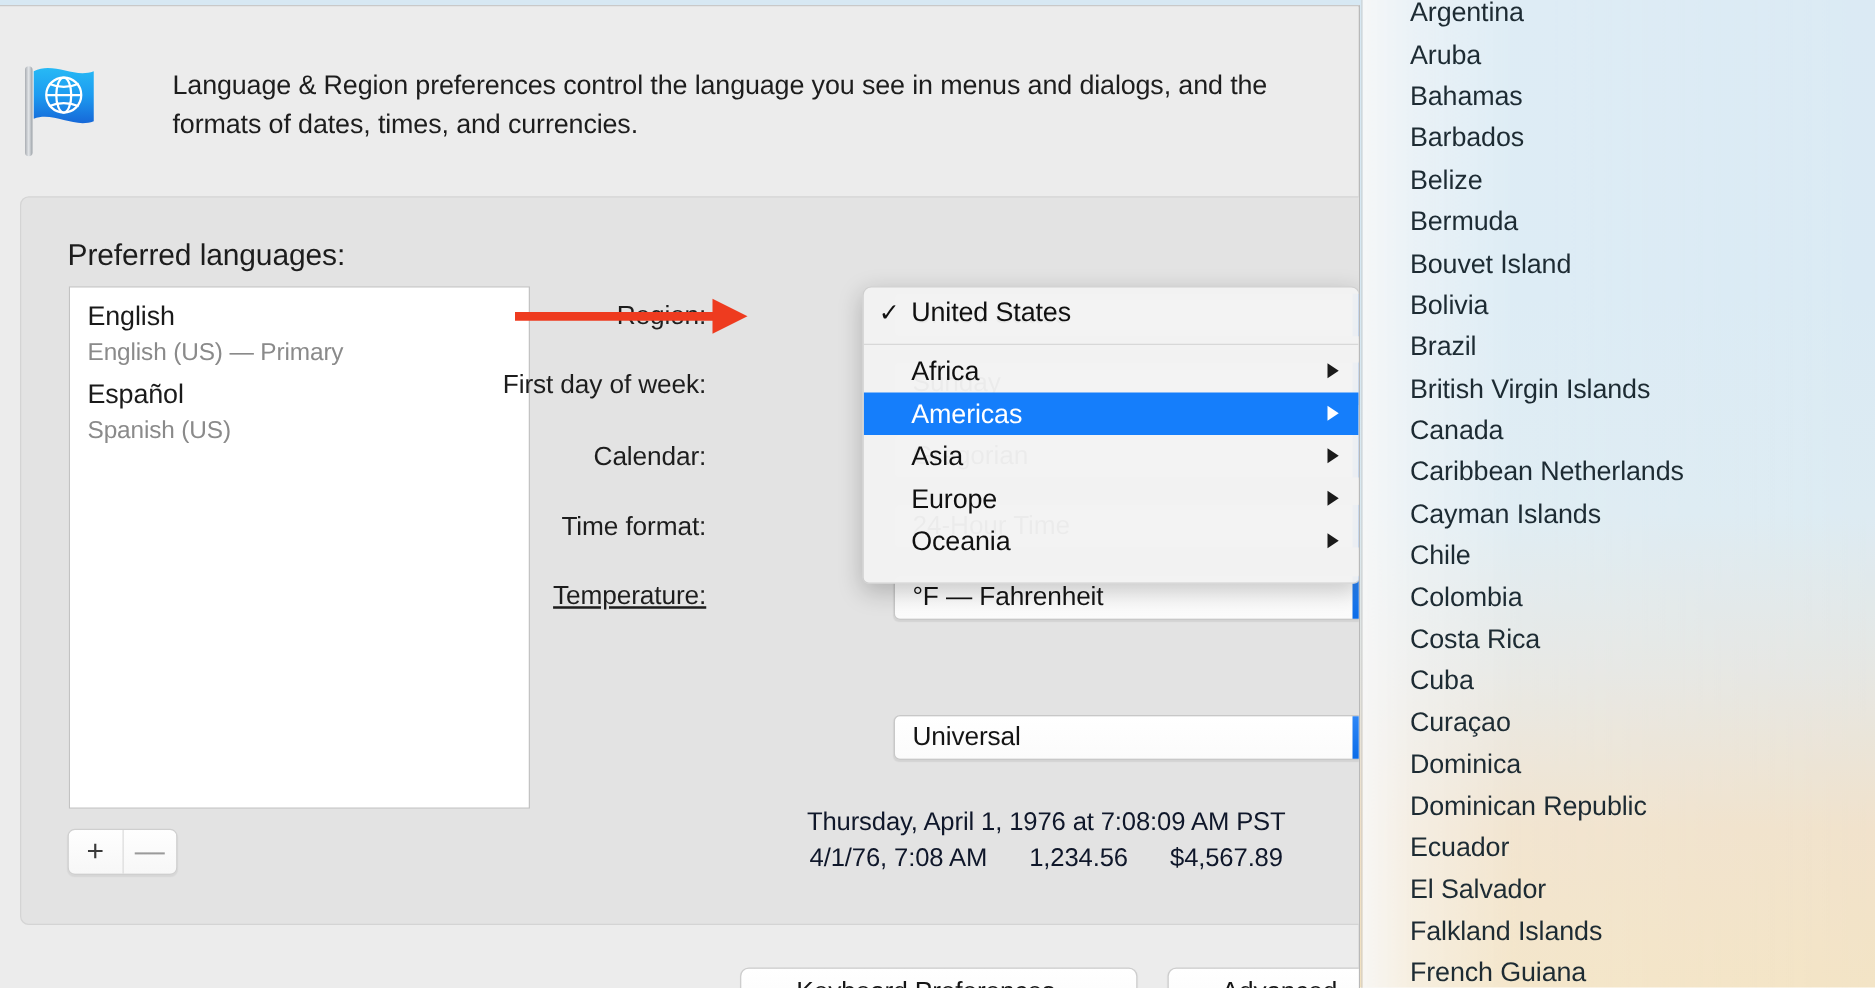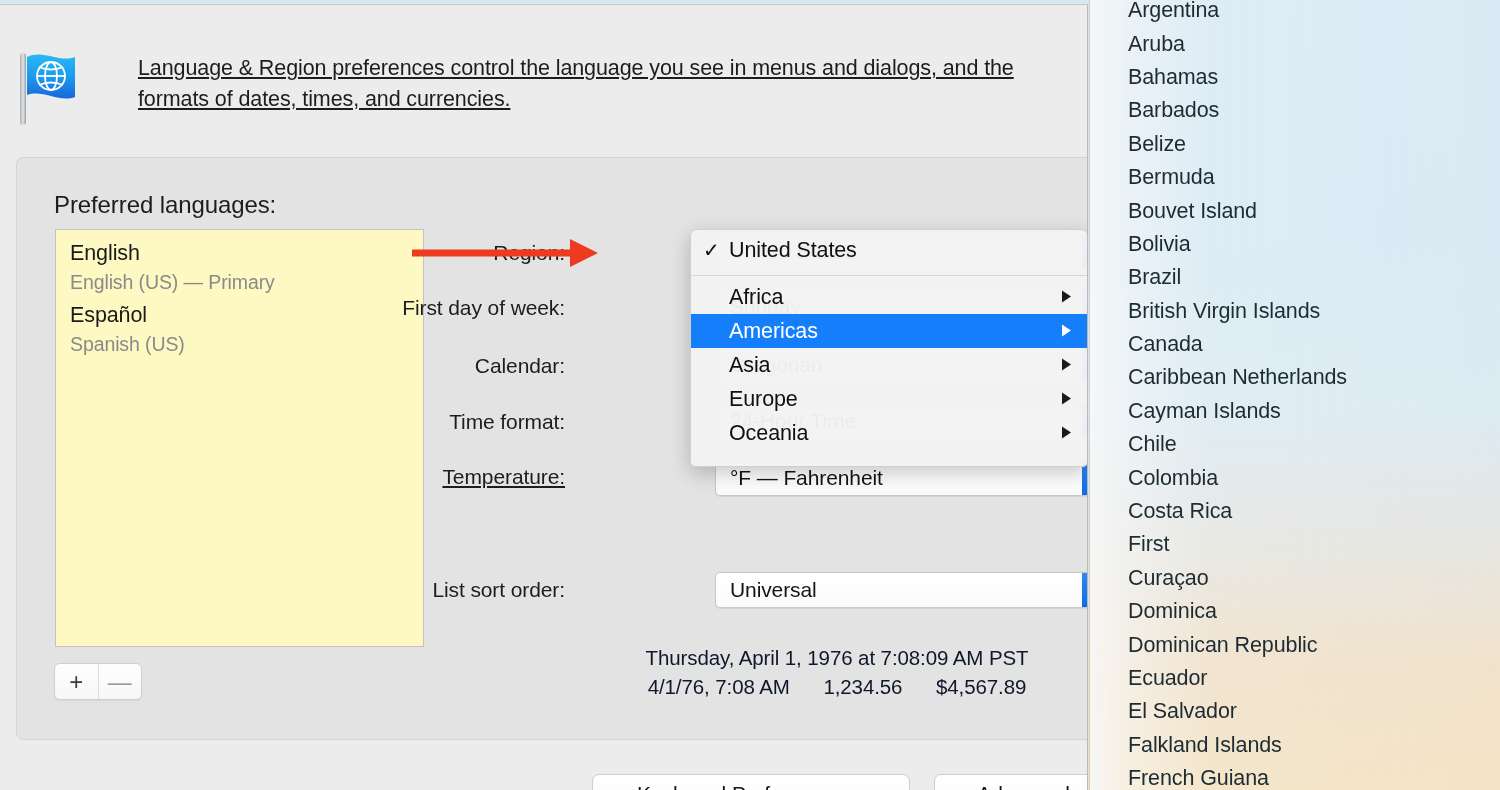--- a/index.html
+++ b/index.html
@@ -29,39 +29,38 @@
   }
   
   #header-row {
     position: absolute; left: 0; top: 36px; width: 1090px; height: 90px;
   }
   #flag-icon { position: absolute; left: 21px; top: 8px; width: 80px; height: 78px; }
   #header-text {
     position: absolute; left: 140px; top: 12px; width: 940px;
     font-size: 21.5px; line-height: 31px; color: #1d1d1d;
     letter-spacing: -0.1px;
-    text-decoration: underline;
   }
   
   #group-box {
     position: absolute; left: 18px; top: 152px;
     width: 1390px; height: 583px;
     background: #e3e3e3;
     border: 1px solid #d4d4d4;
     border-radius: 7px;
   }
   
   #pref-lang-label {
     position: absolute; left: 37px; top: 33px;
     font-size: 24px; color: #1d1d1d; letter-spacing: -0.1px;
   }
   #lang-list {
     position: absolute; left: 38px; top: 71px;
     width: 369px; height: 418px;
-    background: #fef9c3; border: 1px solid #c3c3c3;
+    background: #ffffff; border: 1px solid #c3c3c3;
     overflow: hidden;
   }
   .lang-row { padding: 0 0 0 14px; }
   .lang-name {
     font-size: 21.5px; color: #1a1a1a; line-height: 30px;
     letter-spacing: -0.1px;
   }
   .lang-sub {
     font-size: 19.5px; color: #8a8a8a; line-height: 28px;
     letter-spacing: -0.1px; padding-bottom: 4px;
@@ -211,21 +210,20 @@
     <div id="addremove">
       <div class="seg">+</div>
       <div class="seg minus">—</div>
     </div>
 
     <div class="form-label" style="left:128px; top:83px;">Region:</div>
     <div class="form-label" style="left:128px; top:138px;">First day of week:</div>
     <div class="form-label" style="left:128px; top:196px;">Calendar:</div>
     <div class="form-label" style="left:128px; top:252px;">Time format:</div>
     <div class="form-label" style="left:128px; top:307px;text-decoration:underline;">Temperature:</div>
-    <div class="form-label" style="left:128px; top:420px;">List sort order:</div>
 
     <div class="popup-btn" style="left:698px; top:76px; width:392px;">
       <span class="val">United States</span>
       <span class="arrows">
         
       </span>
     </div>
     <div class="popup-btn" style="left:698px; top:131px; width:392px;">
       <span class="val">Sunday</span>
       <span class="arrows">
@@ -340,21 +338,21 @@
       <div class="country-item">Bouvet Island</div>
       <div class="country-item">Bolivia</div>
       <div class="country-item">Brazil</div>
       <div class="country-item">British Virgin Islands</div>
       <div class="country-item">Canada</div>
       <div class="country-item">Caribbean Netherlands</div>
       <div class="country-item">Cayman Islands</div>
       <div class="country-item">Chile</div>
       <div class="country-item">Colombia</div>
       <div class="country-item">Costa Rica</div>
-      <div class="country-item">First</div>
+      <div class="country-item">Cuba</div>
       <div class="country-item">Curaçao</div>
       <div class="country-item">Dominica</div>
       <div class="country-item">Dominican Republic</div>
       <div class="country-item">Ecuador</div>
       <div class="country-item">El Salvador</div>
       <div class="country-item">Falkland Islands</div>
       <div class="country-item">French Guiana</div>
     </div>
 </div>
 

